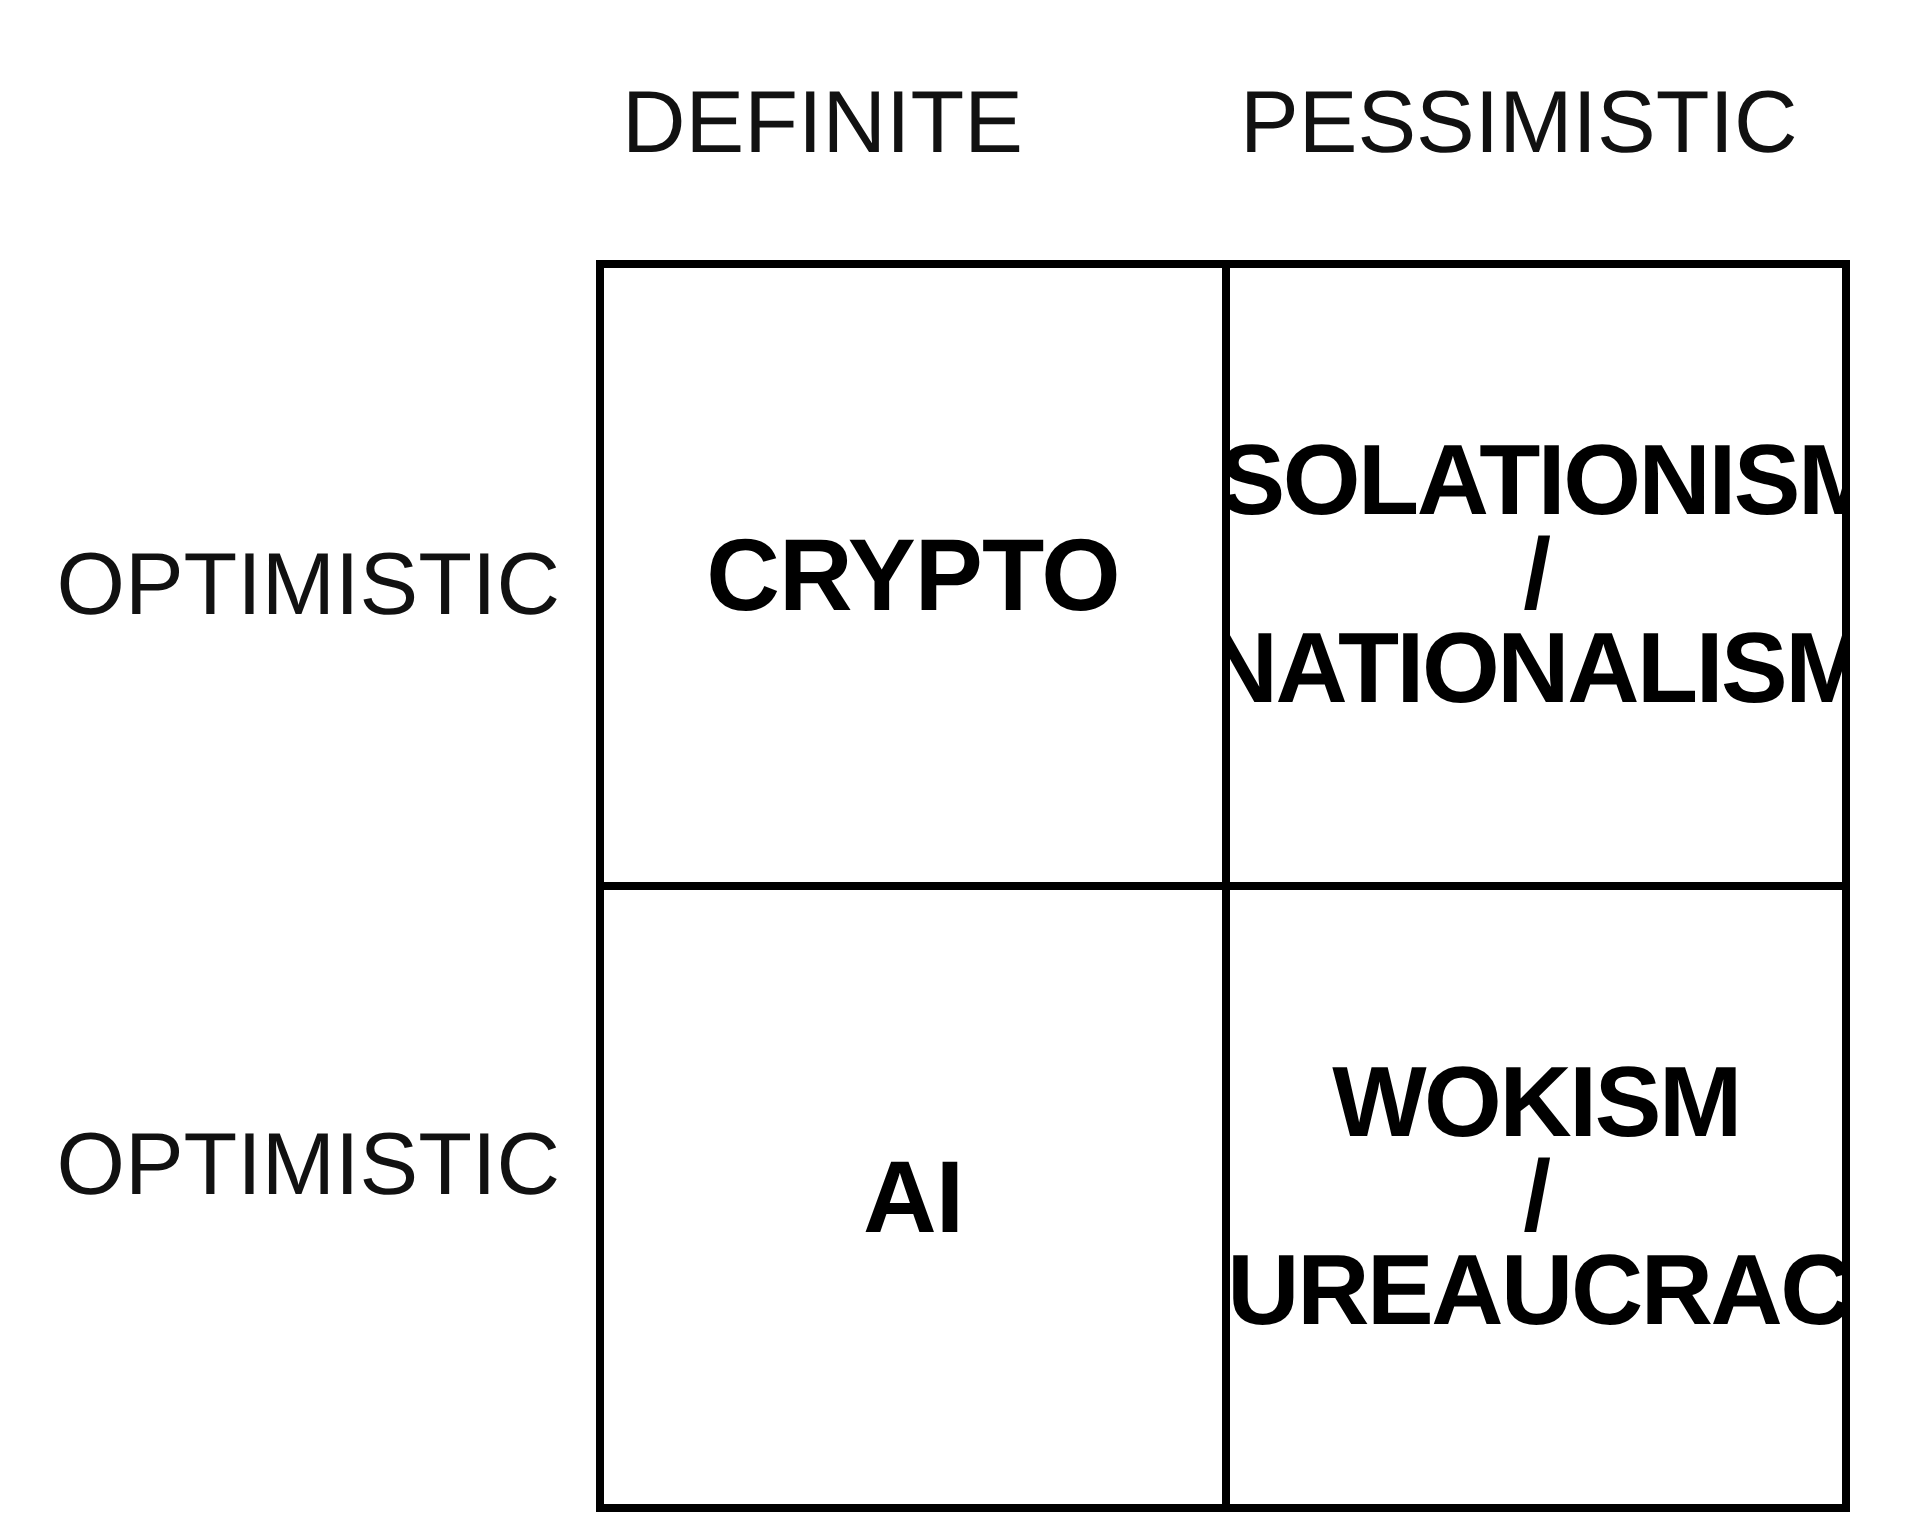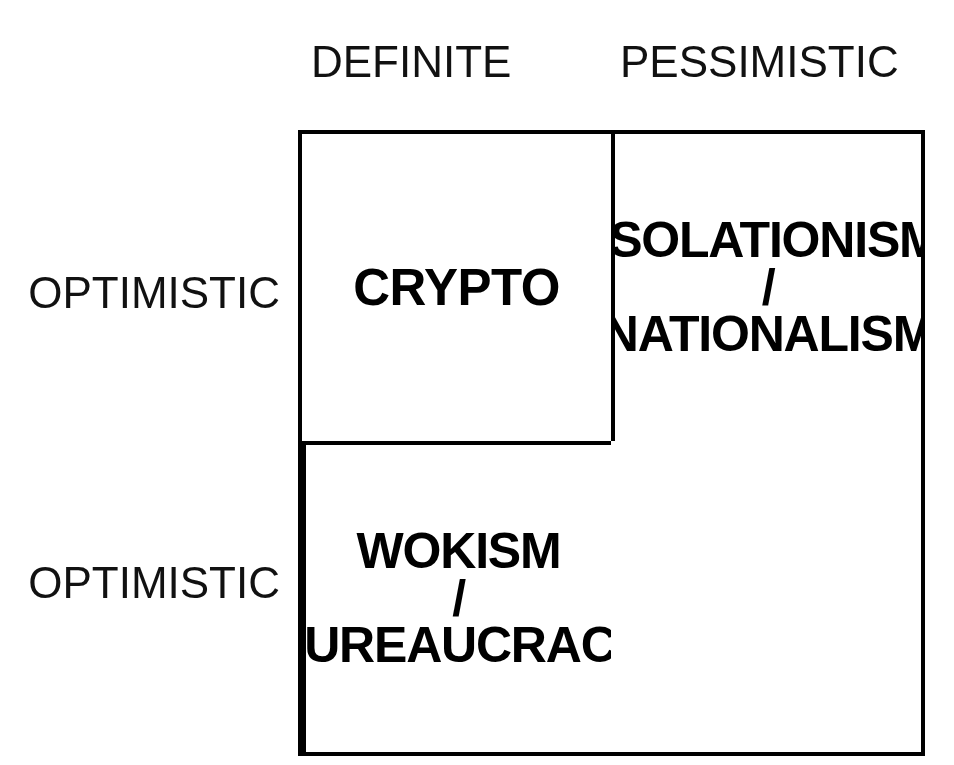--- a/index.html
+++ b/index.html
@@ -121,20 +121,23 @@
     <div class="matrix-cell">
       <span class="cell-text">CRYPTO</span>
     </div>
 
     <div class="matrix-cell cell-col-right">
       <span class="cell-text tight">ISOLATIONISM
 /
 NATIONALISM</span>
     </div>
 
+    <div class="matrix-cell cell-row-bottom">
+      <span class="cell-text">AI</span>
+    </div>
 
     <div class="matrix-cell cell-col-right cell-row-bottom">
       <span class="cell-text tight">WOKISM
 /
 BUREAUCRACY</span>
     </div>
 
   </div>
 </div>
 

